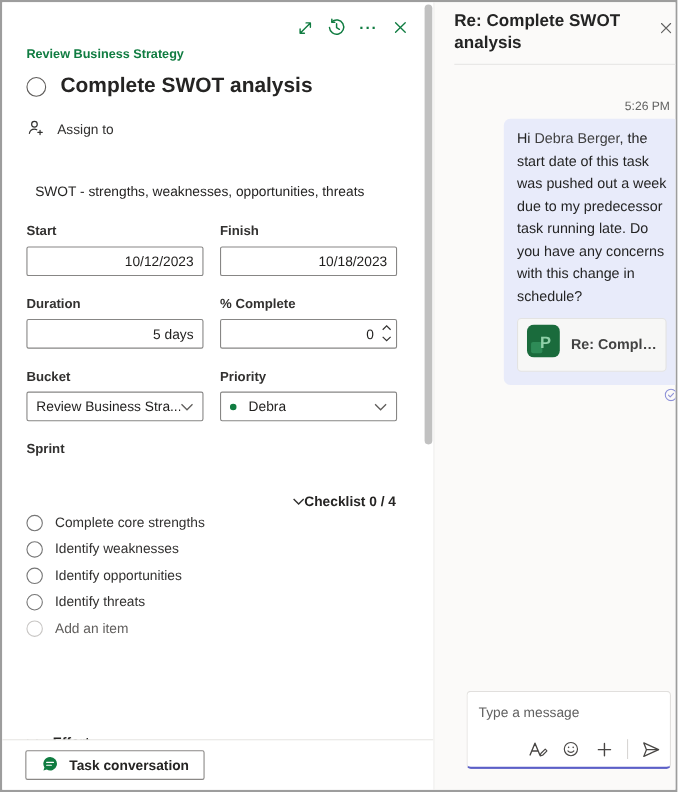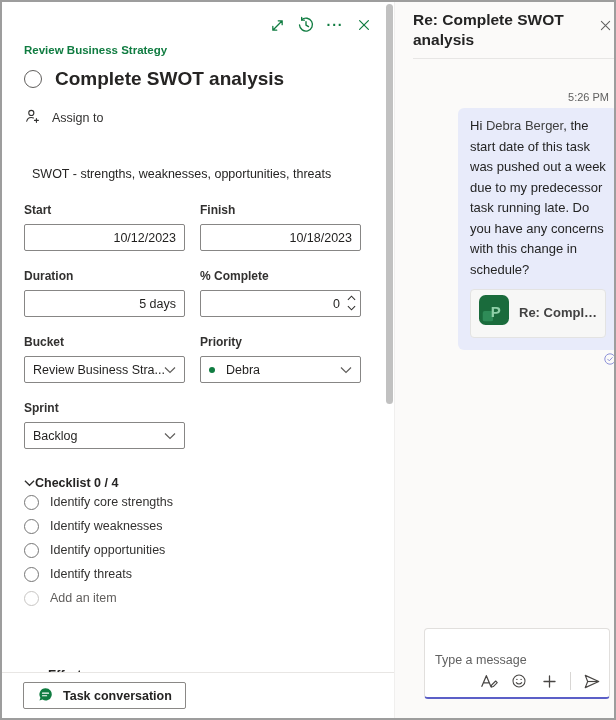--- a/index.html
+++ b/index.html
@@ -44,21 +44,21 @@
   .text-input { padding: 0 8px; outline: none; }
   .num-wrap { position: relative; }
   .num-wrap .text-input { padding-right: 20px; }
   .spinner { position: absolute; right: 5px; top: 4px; display: flex; flex-direction: column; gap: 3px; align-items: center; }
   .spin-btn { border: none; background: transparent; padding: 0; height: 7px; display: flex; align-items: center; cursor: pointer; color: #323130; }
   .dropdown { display: flex; align-items: center; justify-content: space-between; padding: 0 8px; cursor: pointer; }
   .dd-left { display: flex; align-items: center; gap: 11px; overflow: hidden; white-space: nowrap; }
   .priority-dot { width: 6px; height: 6px; border-radius: 50%; background: #107C41; flex: none; }
 
   .checklist { margin-top: 27px; }
-  .checklist-header { display: flex; align-items: center; font-size: 12.5px; font-weight: 700; color: #252423; cursor: pointer; }
+  .checklist-header { display: flex; align-items: center; font-size: 12.5px; font-weight: 700; color: #252423; cursor: pointer; justify-content: flex-end; }
   .check-item { display: flex; align-items: center; gap: 11px; height: 24px; font-size: 12.5px; color: #323130; cursor: pointer; }
   .check-item:first-of-type { margin-top: 15px; }
   .check-circle { width: 15px; height: 15px; border: 1px solid #767676; border-radius: 50%; background: #fff; flex: none; }
   .check-item.add .check-circle { border-color: #c8c6c4; }
   .check-item.add .add-text { color: #605e5c; }
 
   .cutoff { position: absolute; bottom: -10px; left: 22px; display: flex; align-items: center; gap: 13px;
             font-size: 12.5px; font-weight: 700; color: #252423; }
 
   .scroll-thumb { position: absolute; top: 2px; right: 1px; width: 7px; height: 400px; background: #c1c1c1; border-radius: 4px; cursor: grab; }
@@ -79,21 +79,21 @@
   .timestamp { text-align: right; margin: 32px 16px 5px 0; font-size: 11px; color: #616161; }
   .bubble { margin-left: 63px; margin-right: 7px; background: #E8EBFA; border-radius: 6px;
             padding: 8px 12px 12px; font-size: 13px; line-height: 20.5px; color: #242424; }
   .mention { color: #404040; cursor: pointer; }
   .attachment { margin-top: 9px; display: flex; align-items: center; gap: 10px; background: #f7f7f6;
                 border: 1px solid #e3e3e2; border-radius: 4px; padding: 5px 8px; cursor: pointer; }
   .attachment-label { font-size: 13px; font-weight: 600; color: #424242; white-space: nowrap; }
   .delivered { display: flex; justify-content: flex-end; margin: 3px 9px 0 0; }
 
   .composer { position: absolute; bottom: 19px; left: 29px; right: 15px; height: 71px; background: #fff;
-              border: 1px solid #e1dfdd; border-bottom: 2px solid #5B5FC7; border-radius: 4px; padding: 21px 10px; }
+              border: 1px solid #e1dfdd; border-bottom: 2px solid #5B5FC7; border-radius: 4px; padding: 10px 10px; }
   .composer-input { border: none; outline: none; width: 100%; font-size: 12.5px; color: #242424;
                     font-family: "Liberation Sans", sans-serif; background: transparent; }
   .composer-input::placeholder { color: #616161; }
   .composer-icons { position: absolute; right: 8px; bottom: 7px; display: flex; align-items: center; gap: 12px; color: #484644; }
   .composer-icons .icon-btn { color: #484644; width: 18px; height: 18px; }
   .v-div { width: 1px; height: 18px; background: #d8d6d4; }
 </style>
 </head>
 <body>
 
@@ -196,42 +196,34 @@
               <span>Debra</span>
             </span>
             <span><svg width="12" height="8" viewBox="0 0 12 8">
                   <path d="M1 1.5l5 5 5-5" fill="none" stroke="#605e5c" stroke-width="1.2"></path>
                 </svg></span>
           </div>
         </div>
 
         <div>
           <div class="field-label">Sprint</div>
-          <div class="field-box dropdown">
-            <span class="dd-left">
-                <span>Backlog</span>
-              </span>
-            <span><svg width="12" height="8" viewBox="0 0 12 8">
-                  <path d="M1 1.5l5 5 5-5" fill="none" stroke="#605e5c" stroke-width="1.2"></path>
-                </svg></span>
-          </div>
         </div>
         <div></div>
       </div>
 
       <div class="checklist">
         <div class="checklist-header">
           <span><svg width="11" height="8" viewBox="0 0 12 8">
                 <path d="M1 1.5l5 5 5-5" fill="none" stroke="#323130" stroke-width="1.4"></path>
               </svg></span>
           <span>Checklist 0 / 4</span>
         </div>
         <div class="check-item">
           <span class="check-circle"></span>
-          <span>Identify core strengths</span>
+          <span>Complete core strengths</span>
         </div>
         <div class="check-item">
           <span class="check-circle"></span>
           <span>Identify weaknesses</span>
         </div>
         <div class="check-item">
           <span class="check-circle"></span>
           <span>Identify opportunities</span>
         </div>
         <div class="check-item">

